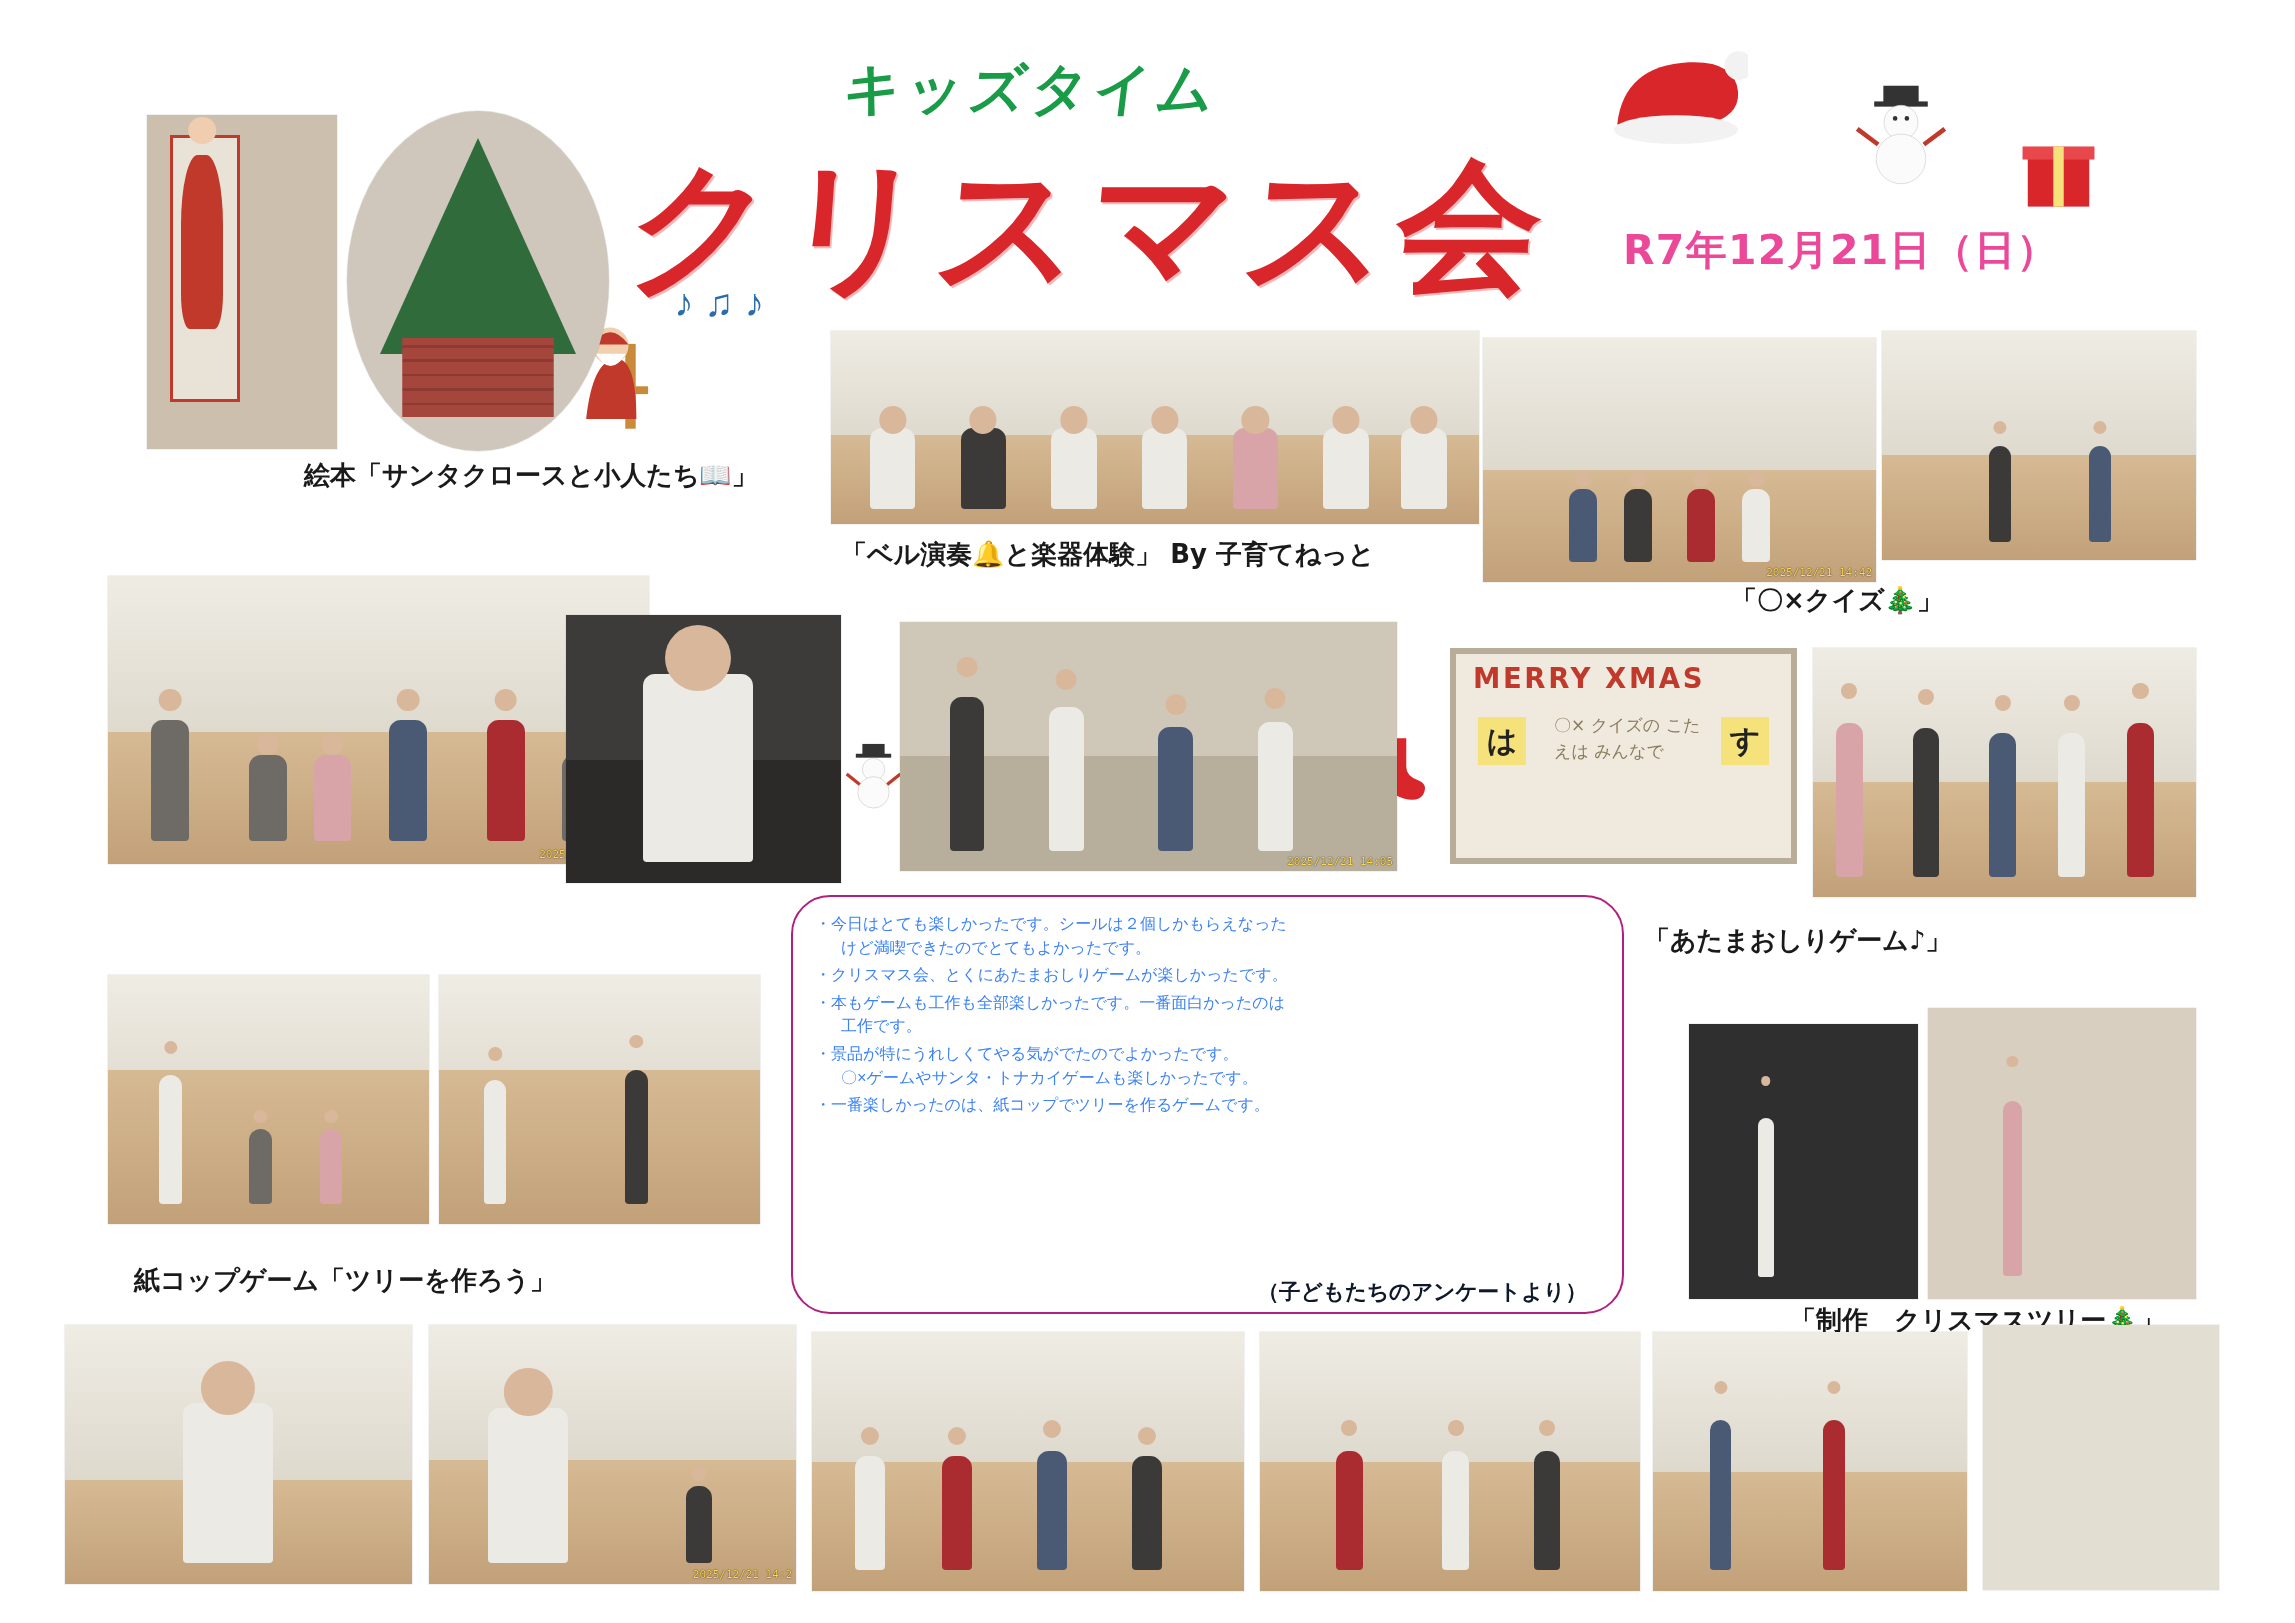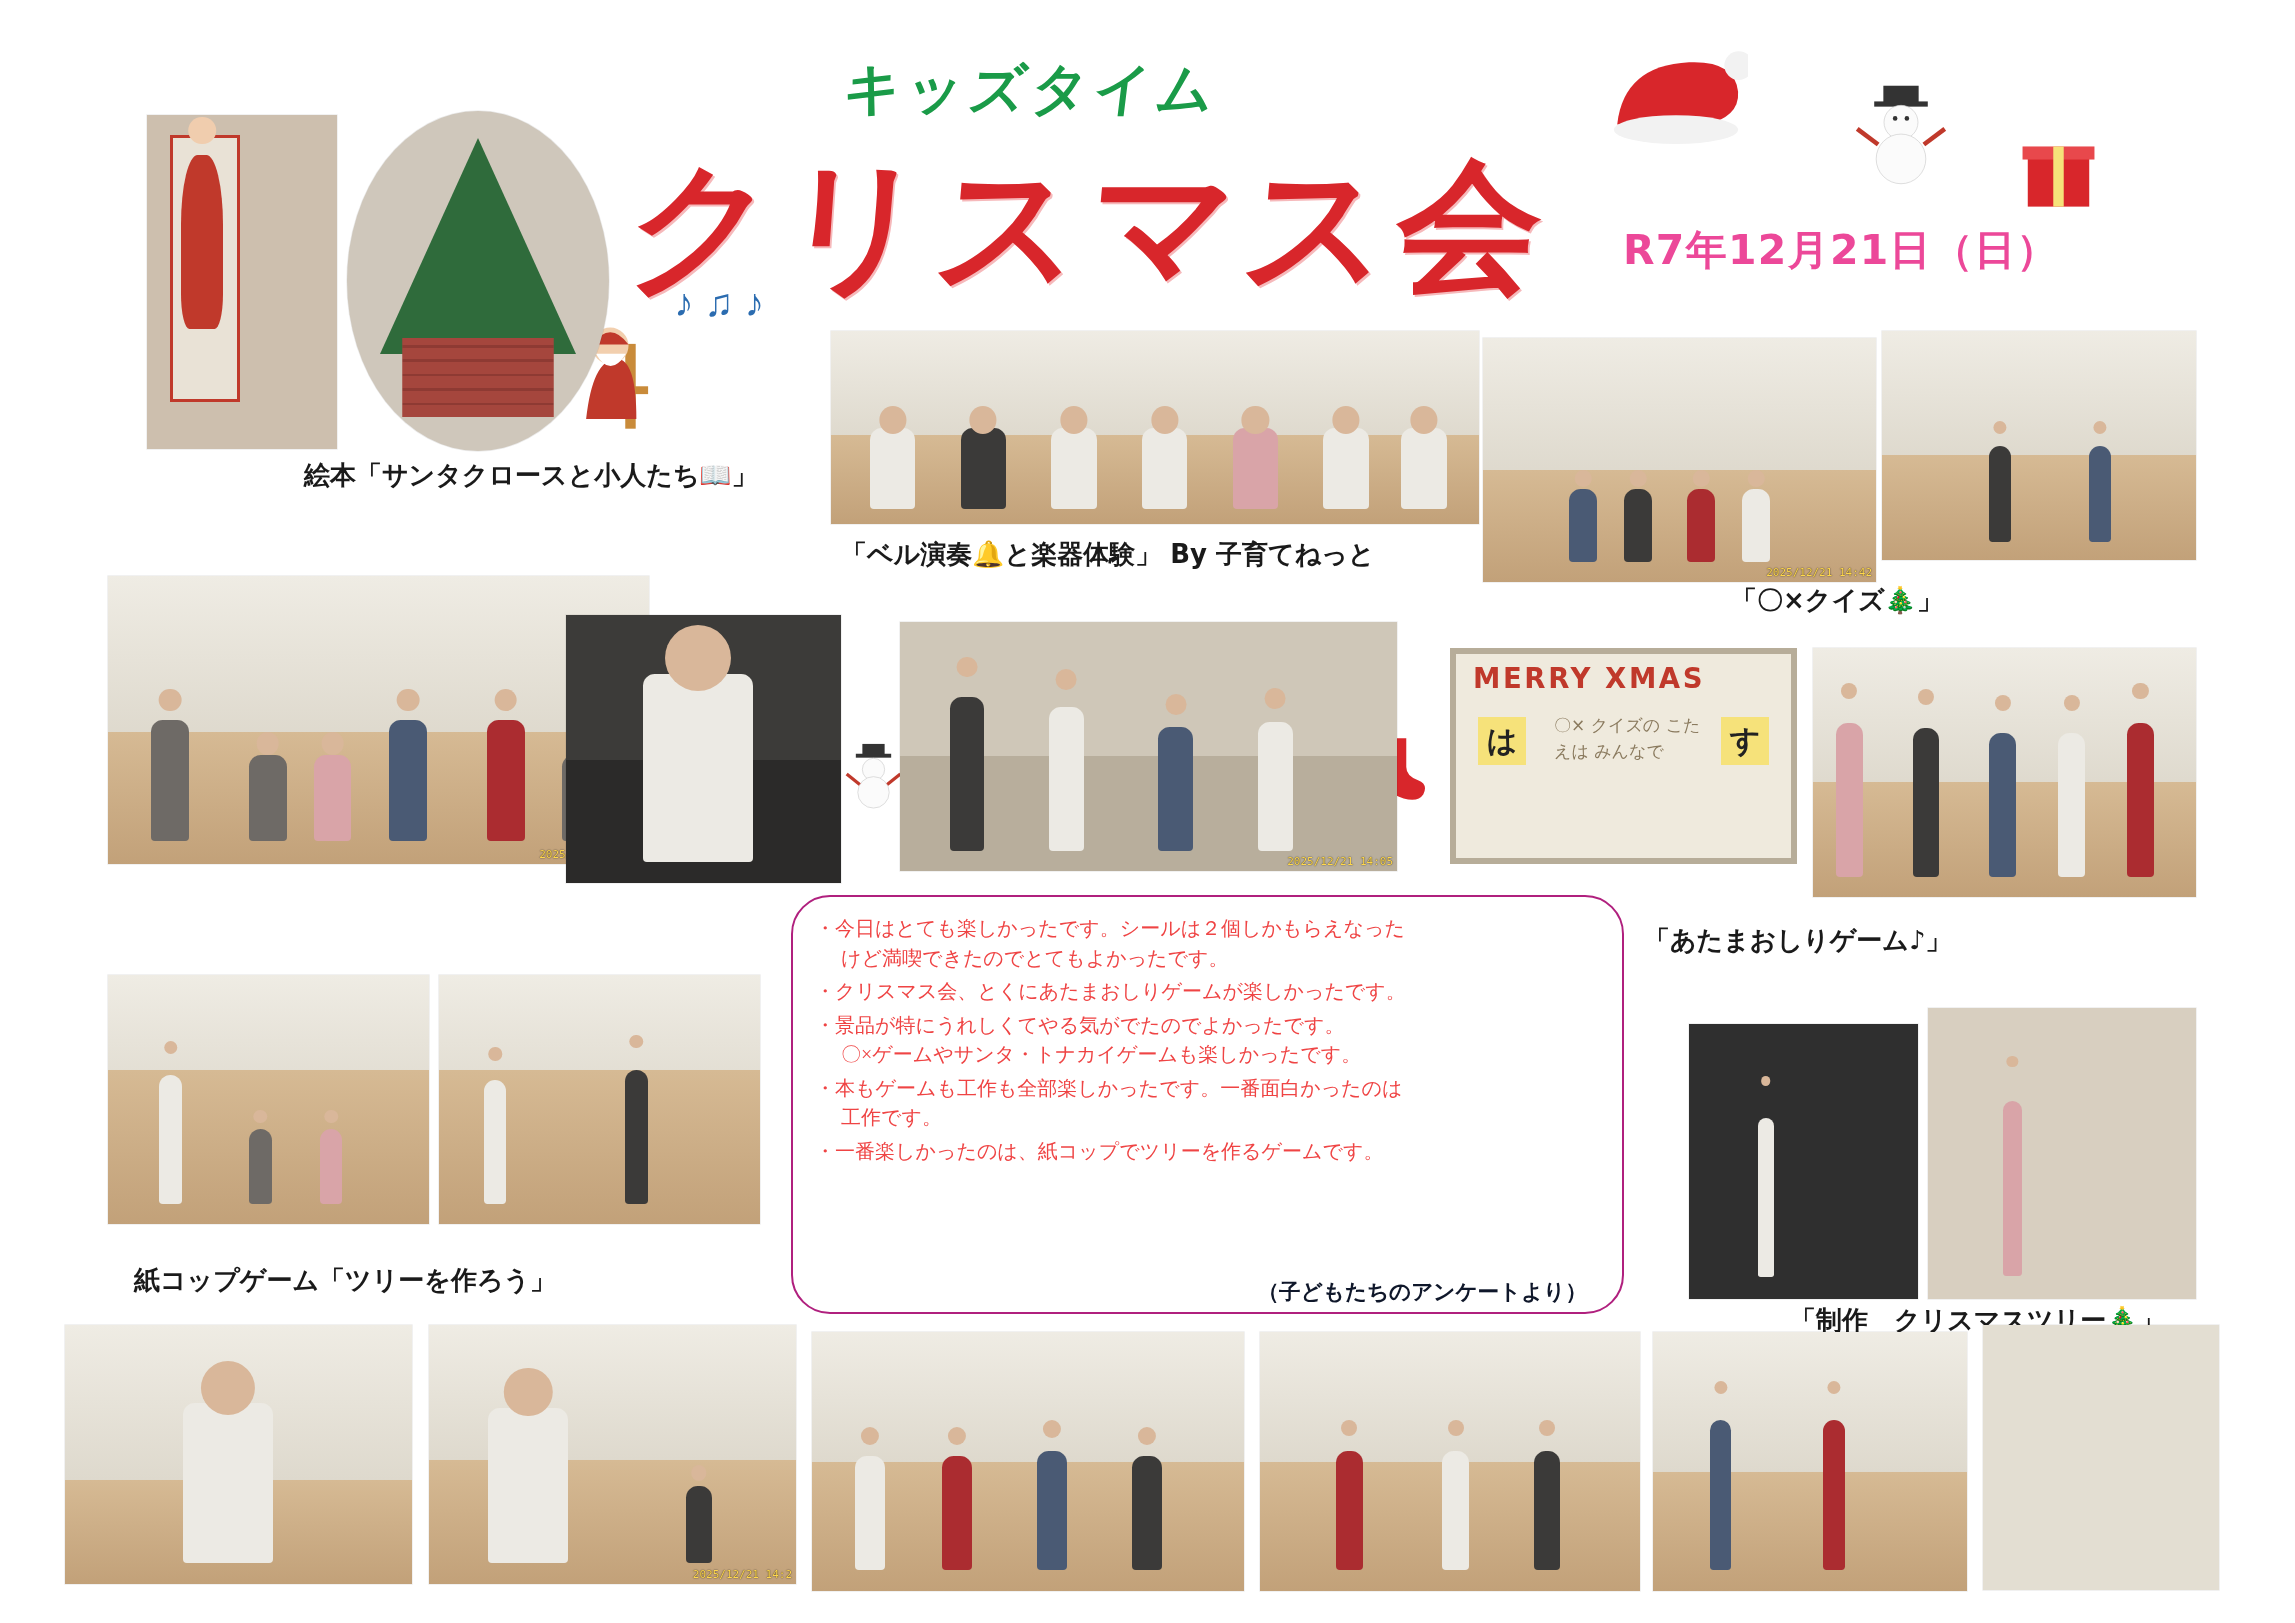--- a/index.html
+++ b/index.html
@@ -112,22 +112,22 @@
   
   .bubble{
     position:absolute;left:791px;top:895px;width:833px;height:419px;
     border:2.6px solid #b0207e;border-radius:39px;
     background:#ffffff;
     box-sizing:border-box;
     padding:17px 22px 0 22px;
   }
   .bubble ul{list-style:none;margin:0;padding:0;}
   .bubble li{
-    font-family:Liberation Serif, serif;
-    font-size:20px;line-height:1.48;color:#ef4444;
+    font-family:Liberation Mono, monospace;
+    font-size:16px;line-height:1.48;color:#3b82f6;
     margin-bottom:3.9px;
     text-indent:0;
   }
   .bubble li .cont{display:block;padding-left:26px;}
   .bubble .src{
     position:absolute;right:35px;bottom:6.5px;
     color:#0f172a;font-size:21.6px;font-weight:bold;
     font-family:"DejaVu Sans", sans-serif;
   }
 
@@ -392,26 +392,26 @@
   <div class="bubble">
     <ul>
       <li>
         <span>・今日はとても楽しかったです。シールは２個しかもらえなった</span>
         <span class="cont">けど満喫できたのでとてもよかったです。</span>
       </li>
       <li>
         <span>・クリスマス会、とくにあたまおしりゲームが楽しかったです。</span>
       </li>
       <li>
+        <span>・本もゲームも工作も全部楽しかったです。一番面白かったのは</span>
+        <span class="cont">工作です。</span>
+      </li>
+      <li>
         <span>・景品が特にうれしくてやる気がでたのでよかったです。</span>
         <span class="cont">〇×ゲームやサンタ・トナカイゲームも楽しかったです。</span>
-      </li>
-      <li>
-        <span>・本もゲームも工作も全部楽しかったです。一番面白かったのは</span>
-        <span class="cont">工作です。</span>
       </li>
       <li>
         <span>・一番楽しかったのは、紙コップでツリーを作るゲームです。</span>
       </li>
     </ul>
     <div class="src">（子どもたちのアンケートより）</div>
   </div>
 
 </div>
 

